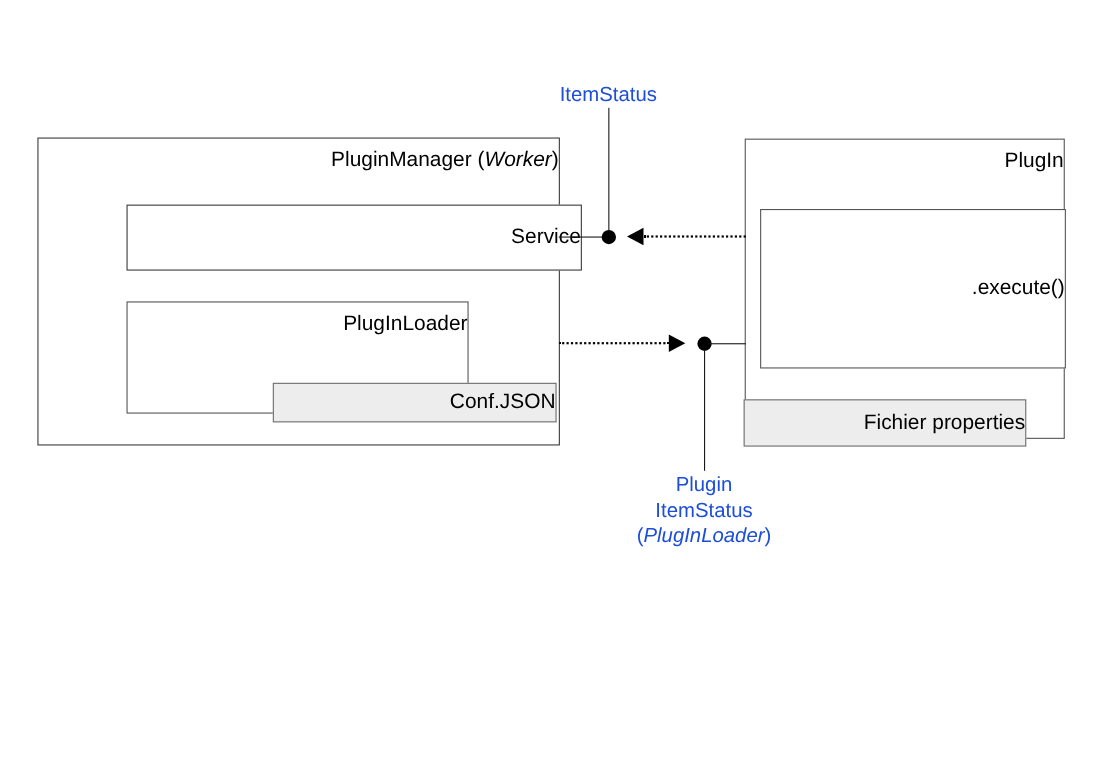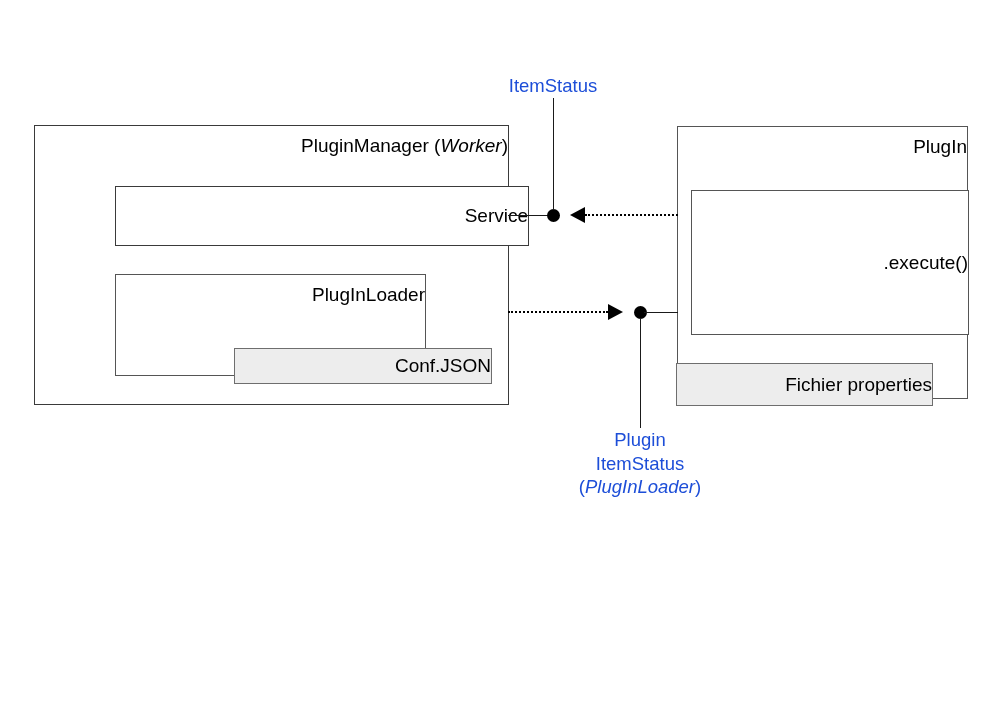--- a/index.html
+++ b/index.html
@@ -111,21 +111,21 @@
   </div>
 
   <div class="box" style="left:115px; top:186px; width:414px; height:60px;">
     <div class="box-title title-mid">Service</div>
   </div>
 
   <div class="box thin" style="left:115px; top:274px; width:311px; height:102px;">
     <div class="box-title title-top">PlugInLoader</div>
   </div>
 
-  <div class="box shaded" style="left:234px; top:348px; width:258px; height:36px;">
+  <div class="box shaded" style="left:248px; top:348px; width:258px; height:36px;">
     <div class="box-title title-mid">Conf.JSON</div>
   </div>
 
   <div class="box thin" style="left:677px; top:126px; width:291px; height:273px;">
     <div class="box-title title-top">PlugIn</div>
   </div>
 
   <div class="box thin" style="left:691px; top:190px; width:278px; height:145px;">
     <div class="box-title title-mid">.execute()</div>
   </div>

